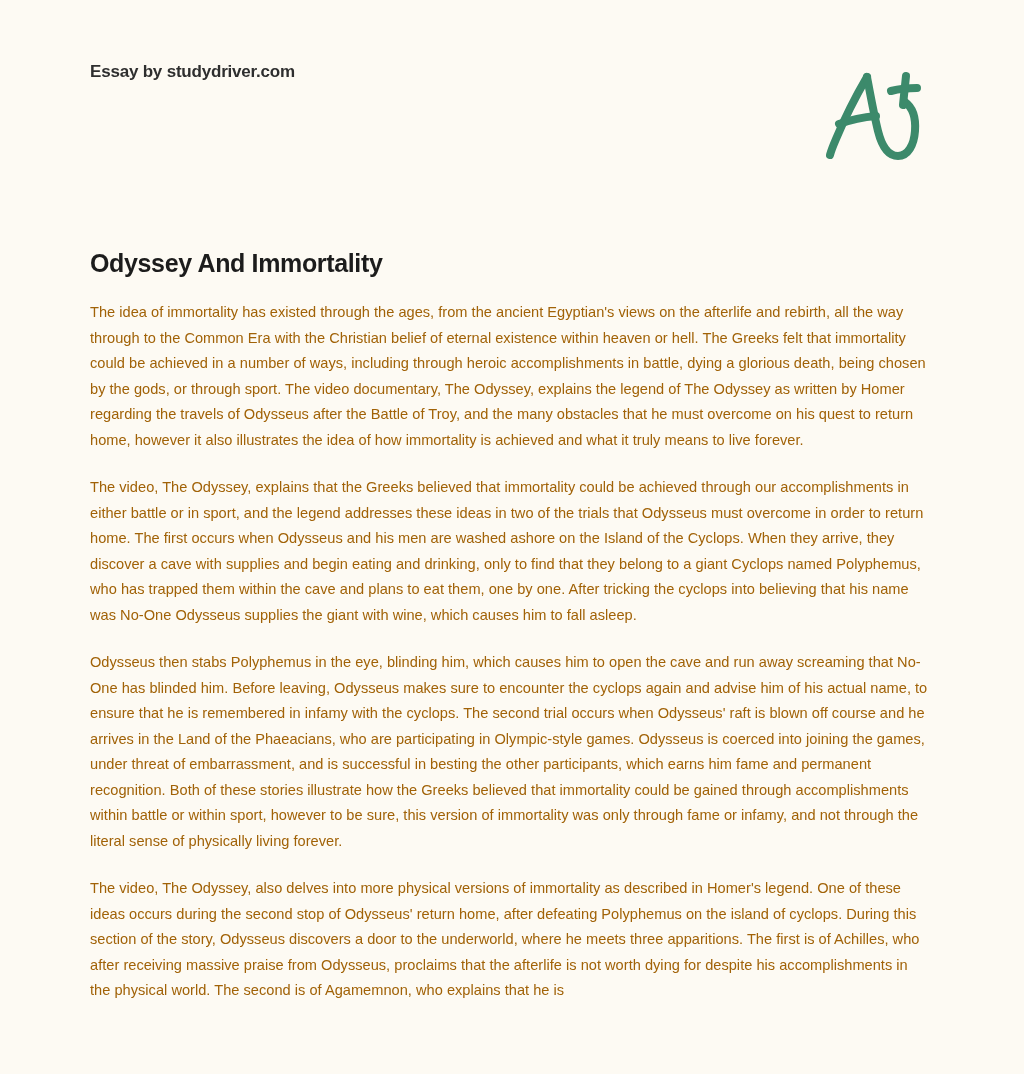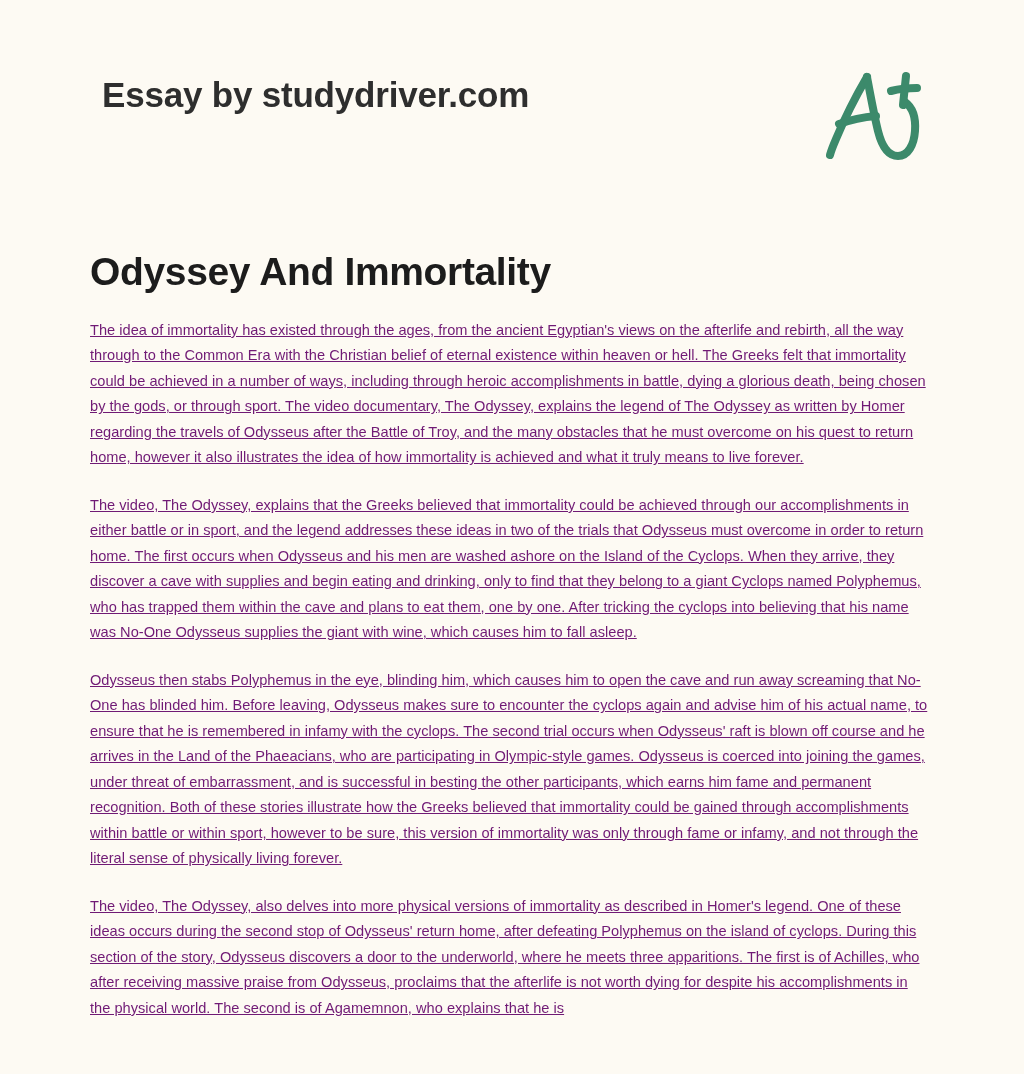--- a/index.html
+++ b/index.html
@@ -34,26 +34,26 @@
   }
 
   .header-text {
     position: absolute;
     left: 90px;
     top: 62px;
     width: 700px;
   }
 
   .essay-by {
-    font-size: 35px;
+    font-size: 17px;
     font-weight: bold;
     color: #2E2E2E;
     letter-spacing: -0.2px;
     line-height: 1.2;
-    margin: 12px;
+    margin: 0;
     white-space: nowrap;
   }
 
   .source-line {
     margin-top: 17px;
     font-size: 14.6px;
     line-height: 1.3;
     white-space: nowrap;
   }
 
@@ -79,39 +79,38 @@
   
   .article {
     position: absolute;
     left: 90px;
     top: 248px;
     width: 840px;
   }
 
   .article-title {
     margin: 0;
-    font-size: 39px;
+    font-size: 25px;
     font-weight: bold;
     color: #1C1C1C;
     letter-spacing: -0.35px;
     line-height: 1.25;
   }
 
   .article-body {
     margin-top: 21px;
   }
 
   .article-body p {
     margin: 0 0 22px 0;
     font-size: 14.6px;
     line-height: 25.5px;
-    color: #701a75;
+    color: #a16207;
     text-align: left;
     letter-spacing: 0.02px;
-    text-decoration: underline;
   }
 
   .article-body p:last-child {
     margin-bottom: 8px;
   }
 </style>
 </head>
 <body>
 
 <div class="page">

